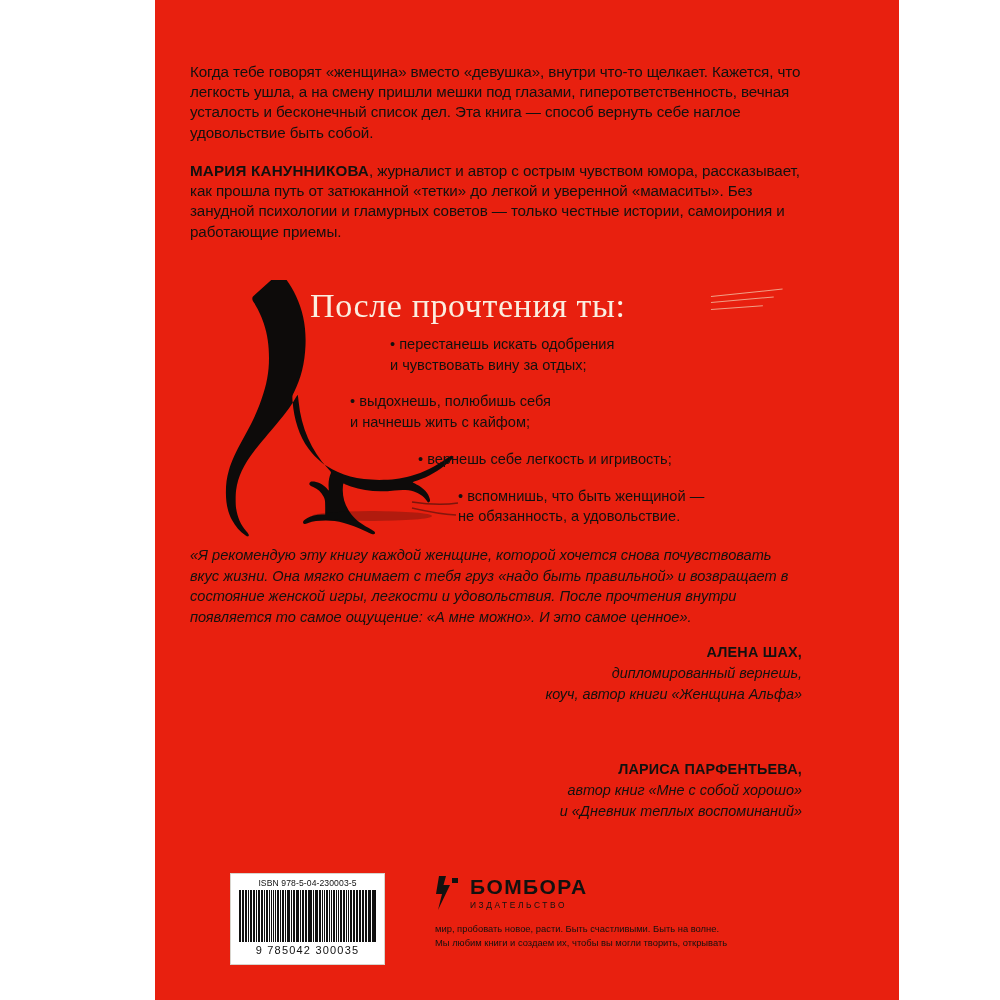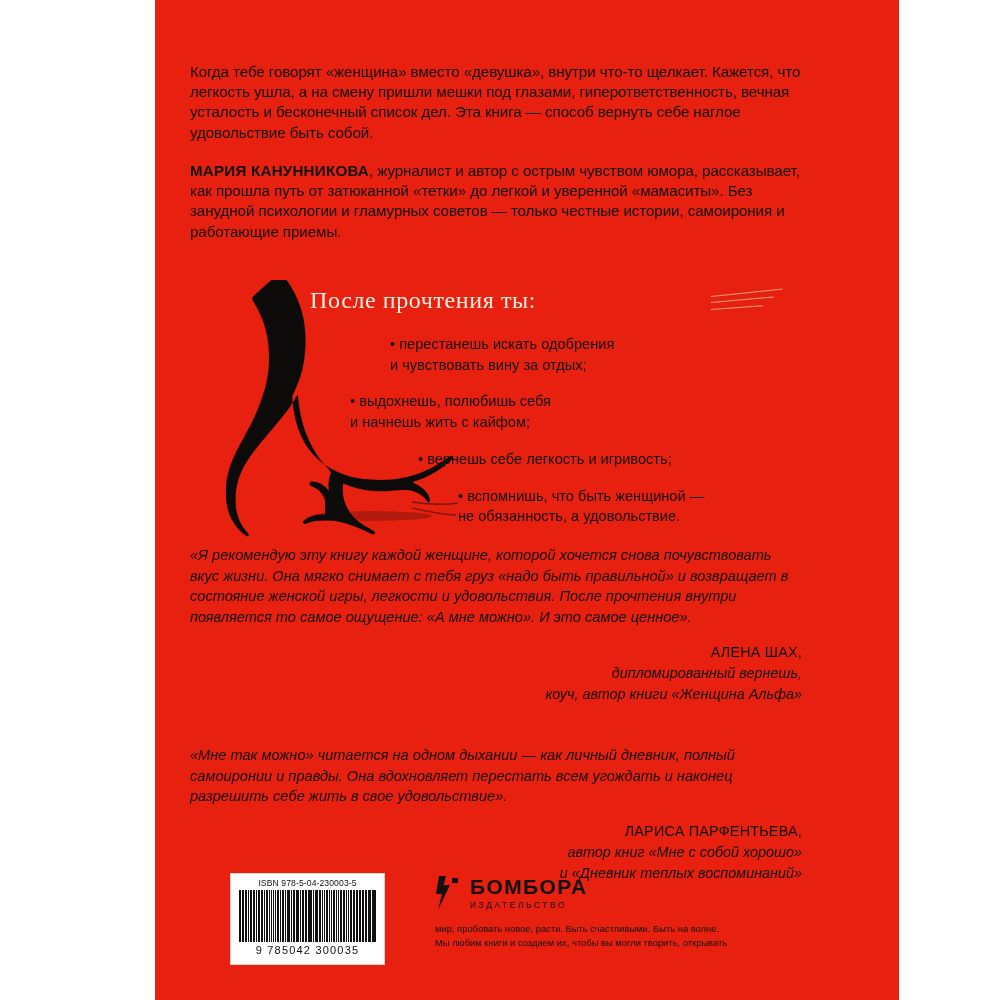--- a/index.html
+++ b/index.html
@@ -52,21 +52,21 @@
     font-weight: bold;
     letter-spacing: 0.2px;
   }
 
   
   .after-head {
     position: absolute;
     left: 120px;
     top: 287px;
     font-family: "Liberation Serif", serif;
-    font-size: 24px;
+    font-size: 34px;
     color: #fbeee0;
     letter-spacing: 0.6px;
     white-space: nowrap;
   }
   .head-lines {
     position: absolute;
     left: 521px;
     top: 296px;
     width: 74px;
     height: 26px;
@@ -125,21 +125,21 @@
   .attrib {
     text-align: right;
     font-style: italic;
     font-size: 14.4px;
     line-height: 1.45;
     color: #13110f;
     margin-top: 14px;
   }
   .attrib b {
     font-style: normal;
-    font-weight: normal;
+    font-weight: bold;
     letter-spacing: 0.2px;
   }
 
   
   .barcode-box {
     position: absolute;
     left: 40px;
     top: 873px;
     width: 155px;
     height: 92px;
@@ -248,21 +248,20 @@
       <div class="review review-1">
         <div>«Я рекомендую эту книгу каждой женщине, которой хочется снова почувствовать вкус жизни. Она мягко снимает с тебя груз «надо быть правильной» и возвращает в состояние женской игры, легкости и удовольствия. После прочтения внутри появляется то самое ощущение: «А мне можно». И это самое ценное».</div>
         <div class="attrib">
           <b>АЛЕНА ШАХ,</b><br>
           <span>дипломированный вернешь,</span><br>
           <span>коуч, автор книги «Женщина Альфа»</span>
         </div>
       </div>
 
       <div class="review review-2">
-        <div>«Мне так можно» читается на одном дыхании — как личный дневник, полный самоиронии и правды. Она вдохновляет перестать всем угождать и наконец разрешить себе жить в свое удовольствие».</div>
         <div class="attrib">
           <b>ЛАРИСА ПАРФЕНТЬЕВА,</b><br>
           <span>автор книг «Мне с собой хорошо»</span><br>
           <span>и «Дневник теплых воспоминаний»</span>
         </div>
       </div>
 
       <div class="barcode-box">
         <div class="isbn-text">ISBN 978-5-04-230003-5</div>
         <div class="bars" id="bars">

